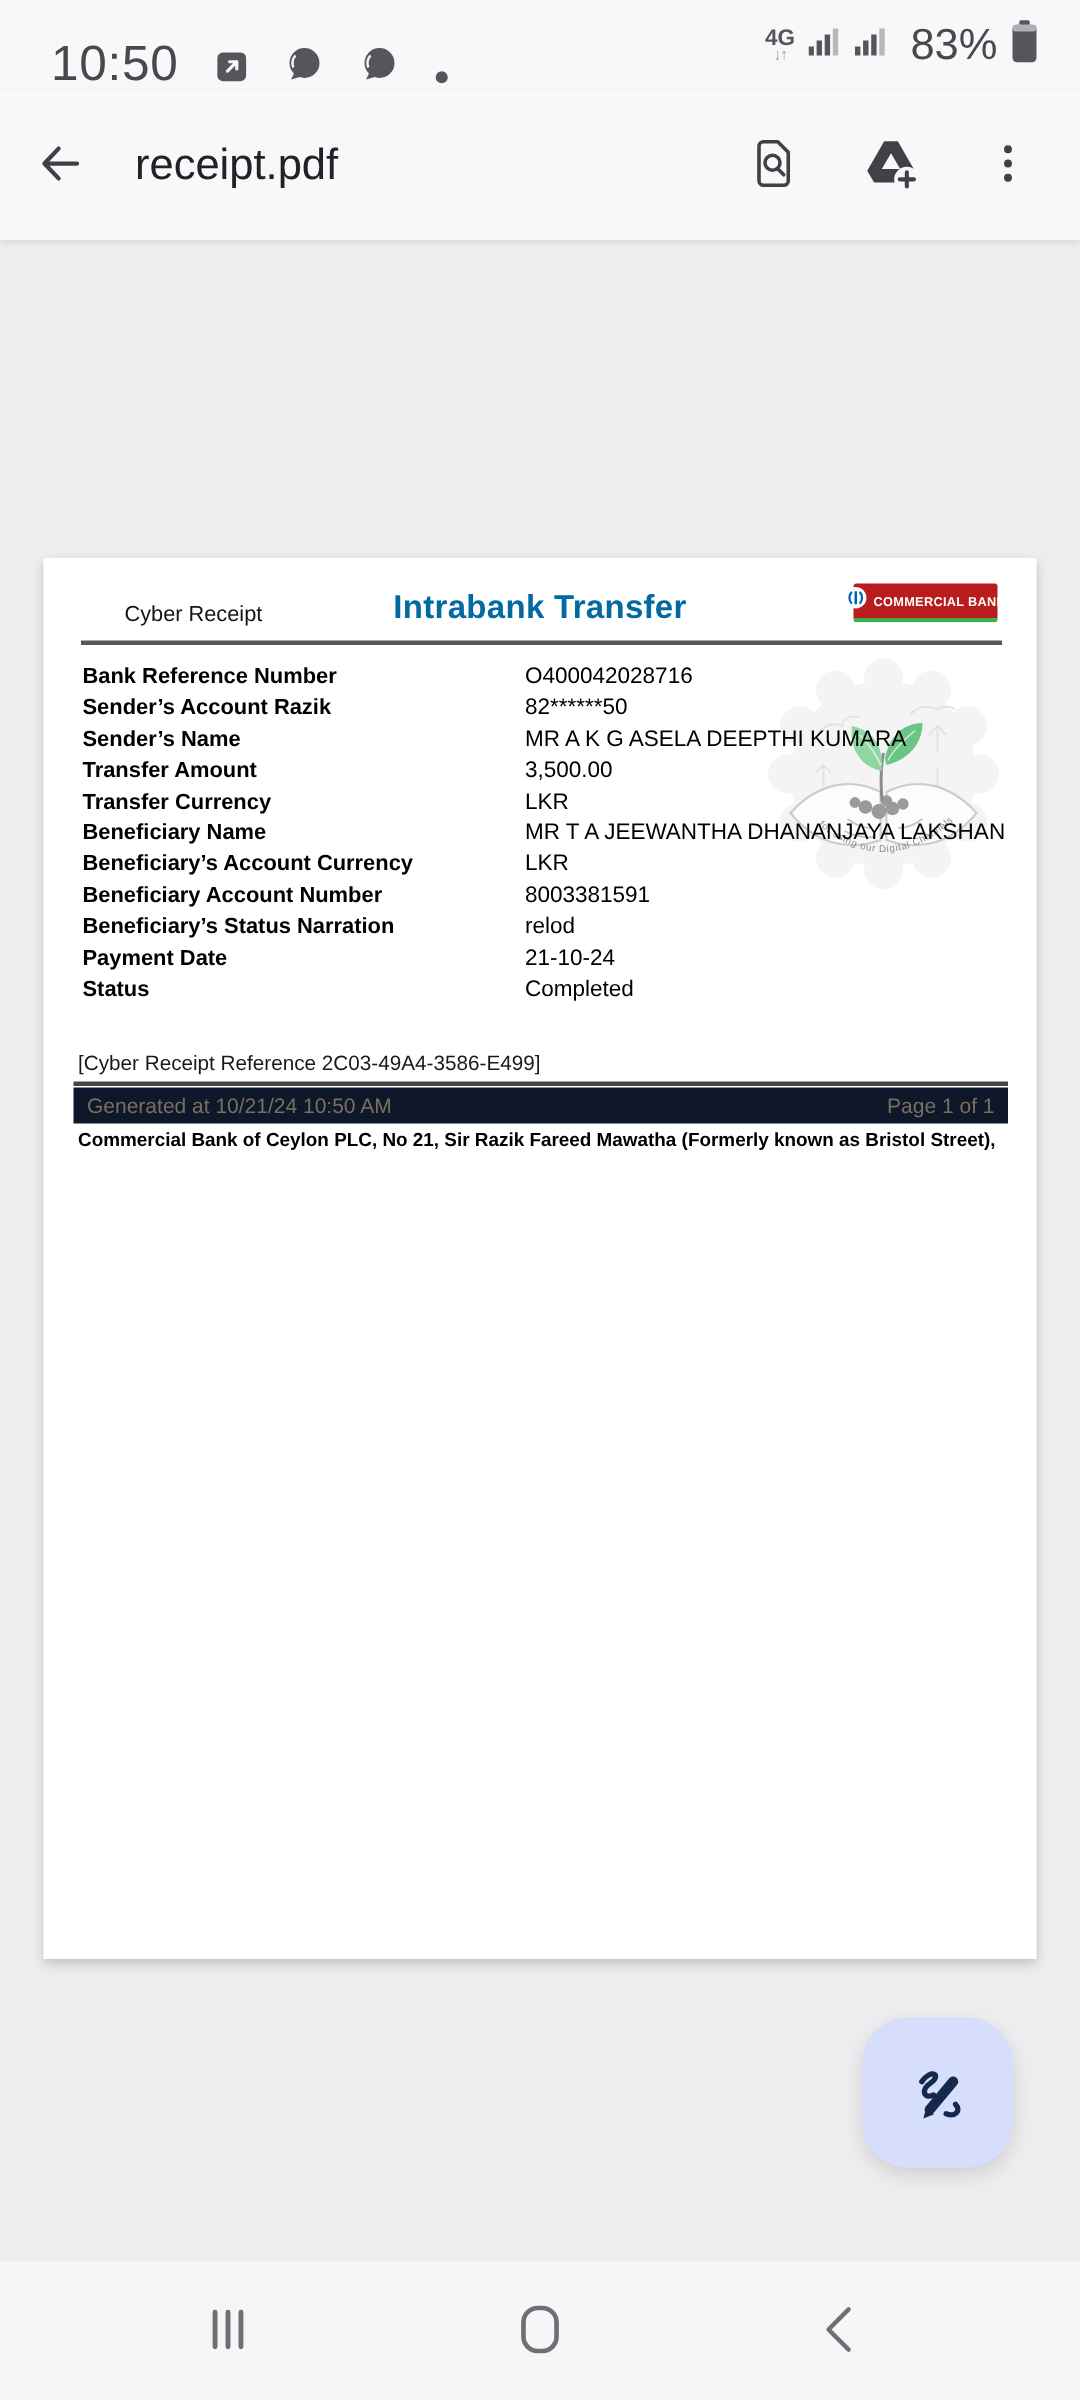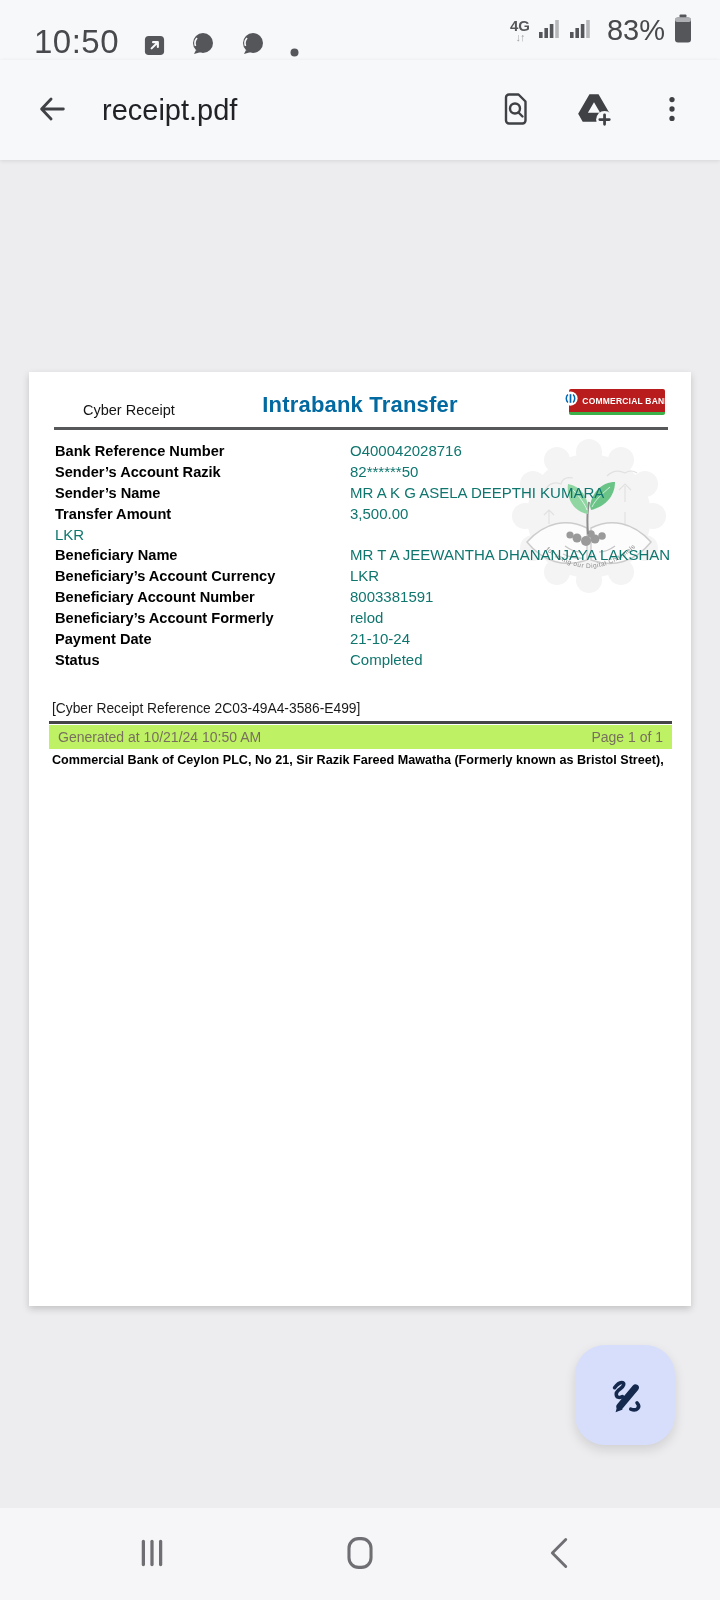--- a/index.html
+++ b/index.html
@@ -13,21 +13,21 @@
   .sb-left{display:flex;align-items:flex-end;gap:24px;margin-top:24px;}
   .sb-time{font-size:33px;color:#48494c;letter-spacing:.5px;}
   .sb-right{display:flex;align-items:center;gap:7px;}
   .net-wrap{display:flex;flex-direction:column;align-items:center;line-height:1;margin-right:2px;}
   .net-label{font-size:15px;font-weight:bold;color:#56575a;}
   .net-arrows{font-size:11px;color:#a2a3a6;letter-spacing:-1px;margin-top:-1px;}
   .sb-pct{font-size:29px;color:#48494c;margin:0 2px 0 6px;}
 
   
   .app-bar{position:absolute;top:60px;left:0;width:720px;height:100px;background:#f7f8fa;
-           display:flex;align-items:center;box-sizing:border-box;padding:0 16px 0 24px;
+           display:flex;align-items:center;box-sizing:border-box;padding:0 16px 0 12px;
            box-shadow:0 1px 4px rgba(0,0,0,.10);z-index:6;}
   .icon-btn{width:56px;height:56px;border:none;background:transparent;display:flex;
             align-items:center;justify-content:center;padding:0;cursor:pointer;}
   .app-title{font-size:29px;color:#212226;margin-left:22px;flex:1;text-align:left;
              white-space:nowrap;overflow:hidden;}
   .app-actions{display:flex;align-items:center;gap:22px;margin-right:4px;}
 
   
   .viewer{position:absolute;top:160px;left:0;width:720px;height:1348px;background:#ededef;}
   .page{position:absolute;left:29px;top:212px;width:662px;height:934px;background:#ffffff;
@@ -36,25 +36,25 @@
   .doc-title{position:absolute;left:0;top:20px;width:100%;text-align:center;
              font-size:22px;font-weight:bold;color:#0369a1;letter-spacing:.2px;}
   .bank-logo{position:absolute;right:26px;top:17px;width:96px;height:26px;background:#b91c1c;
              border-bottom:3px solid #3cb14a;border-radius:2px;display:flex;align-items:center;
              justify-content:center;gap:4px;box-sizing:border-box;}
   .bank-logo-text{color:#ffffff;font-size:8.5px;font-weight:bold;letter-spacing:.2px;white-space:nowrap;}
   .hr1{position:absolute;left:25px;right:23px;top:55px;height:2.5px;background:#57585a;}
   .rows{position:absolute;left:26px;right:18px;top:69px;z-index:2;}
   .frow{display:flex;height:20.9px;line-height:20.9px;white-space:nowrap;}
   .frow .flabel{width:295px;flex:0 0 295px;font-weight:bold;font-size:14.6px;color:#000;}
-  .frow .fvalue{font-size:15px;color:#0f766e;}
+  .frow .fvalue{font-size:15px;color:#000000;}
   .watermark{position:absolute;right:20px;top:66px;width:164px;height:160px;z-index:1;}
   .ref-line{position:absolute;left:23px;top:329px;font-size:13.8px;color:#1a1a1a;white-space:nowrap;}
   .hr2{position:absolute;left:20px;right:19px;top:349px;height:2.5px;background:#454547;}
-  .gen-bar{position:absolute;left:20px;right:19px;top:352.5px;height:24px;background:#bef264;
+  .gen-bar{position:absolute;left:20px;right:19px;top:352.5px;height:24px;background:#0f172a;
            display:flex;align-items:center;justify-content:space-between;padding:0 9px;
            box-sizing:border-box;}
   .gen-text{font-size:14px;color:#78705f;white-space:nowrap;}
   .page-ind{font-size:14px;color:#78705f;white-space:nowrap;}
   .pfooter{position:absolute;left:23px;top:382px;font-size:12.6px;font-weight:bold;
            color:#000;line-height:13.8px;white-space:nowrap;}
 
   
   .fab{position:absolute;left:575px;top:1345px;width:100px;height:100px;border:none;
        border-radius:30px;background:#d7defb;display:flex;align-items:center;justify-content:center;
@@ -252,36 +252,37 @@
           </div>
         <div class="frow">
             <span class="flabel">Sender’s Name</span>
             <span class="fvalue">MR A K G ASELA DEEPTHI KUMARA</span>
           </div>
         <div class="frow">
             <span class="flabel">Transfer Amount</span>
             <span class="fvalue">3,500.00</span>
           </div>
         <div class="frow">
+            <span class="flabel">Transfer Currency</span>
             <span class="fvalue">LKR</span>
           </div>
         <div class="frow">
             <span class="flabel">Beneficiary Name</span>
             <span class="fvalue">MR T A JEEWANTHA DHANANJAYA LAKSHAN</span>
           </div>
         <div class="frow">
             <span class="flabel">Beneficiary’s Account Currency</span>
             <span class="fvalue">LKR</span>
           </div>
         <div class="frow">
             <span class="flabel">Beneficiary Account Number</span>
             <span class="fvalue">8003381591</span>
           </div>
         <div class="frow">
-            <span class="flabel">Beneficiary’s Account Formerly</span>
+            <span class="flabel">Beneficiary’s Status Narration</span>
             <span class="fvalue">relod</span>
           </div>
         <div class="frow">
             <span class="flabel">Payment Date</span>
             <span class="fvalue">21-10-24</span>
           </div>
         <div class="frow">
             <span class="flabel">Status</span>
             <span class="fvalue">Completed</span>
           </div>

